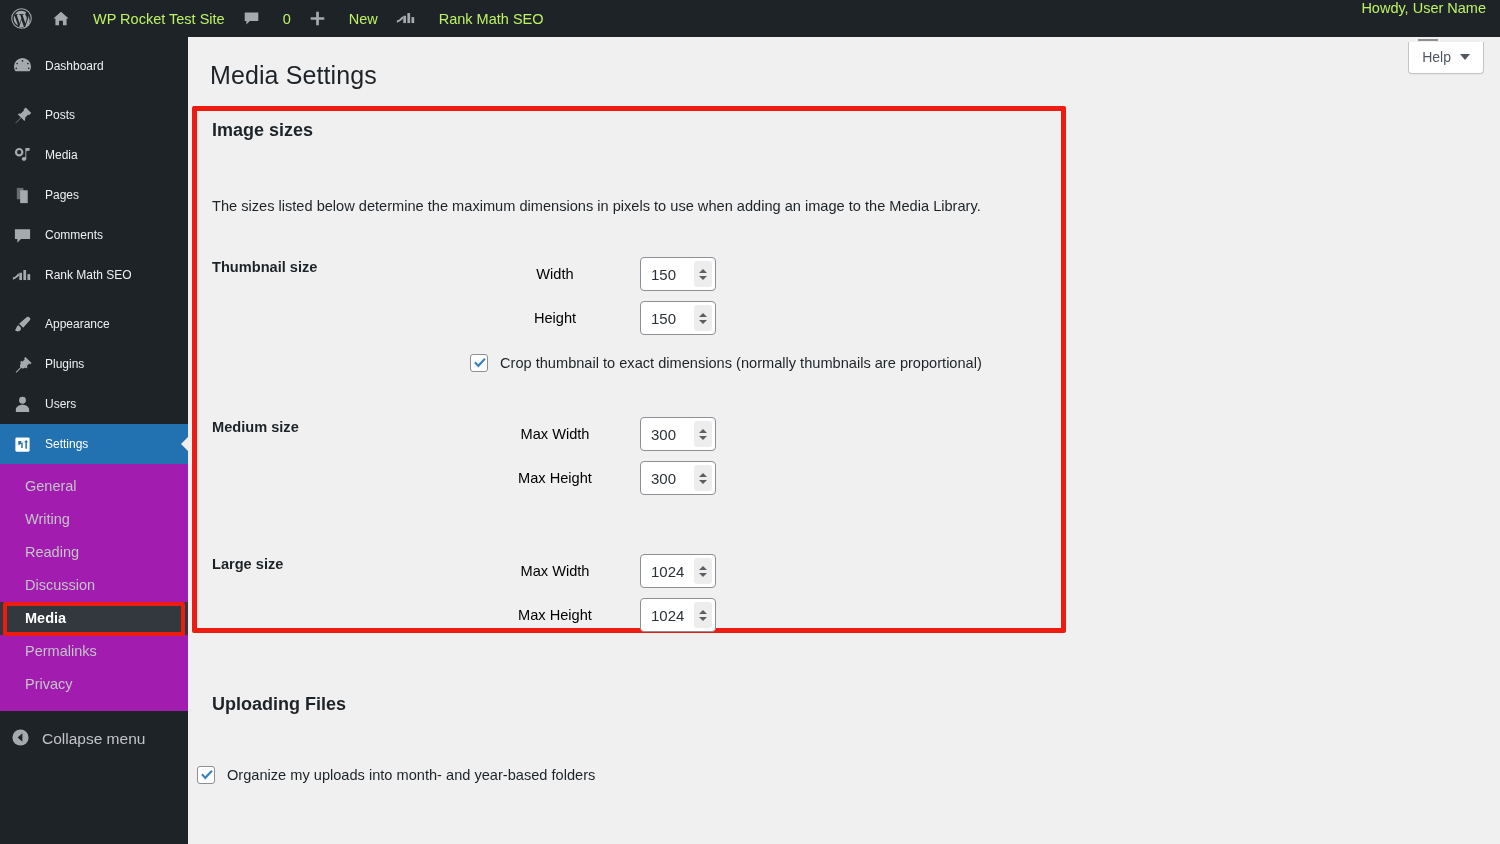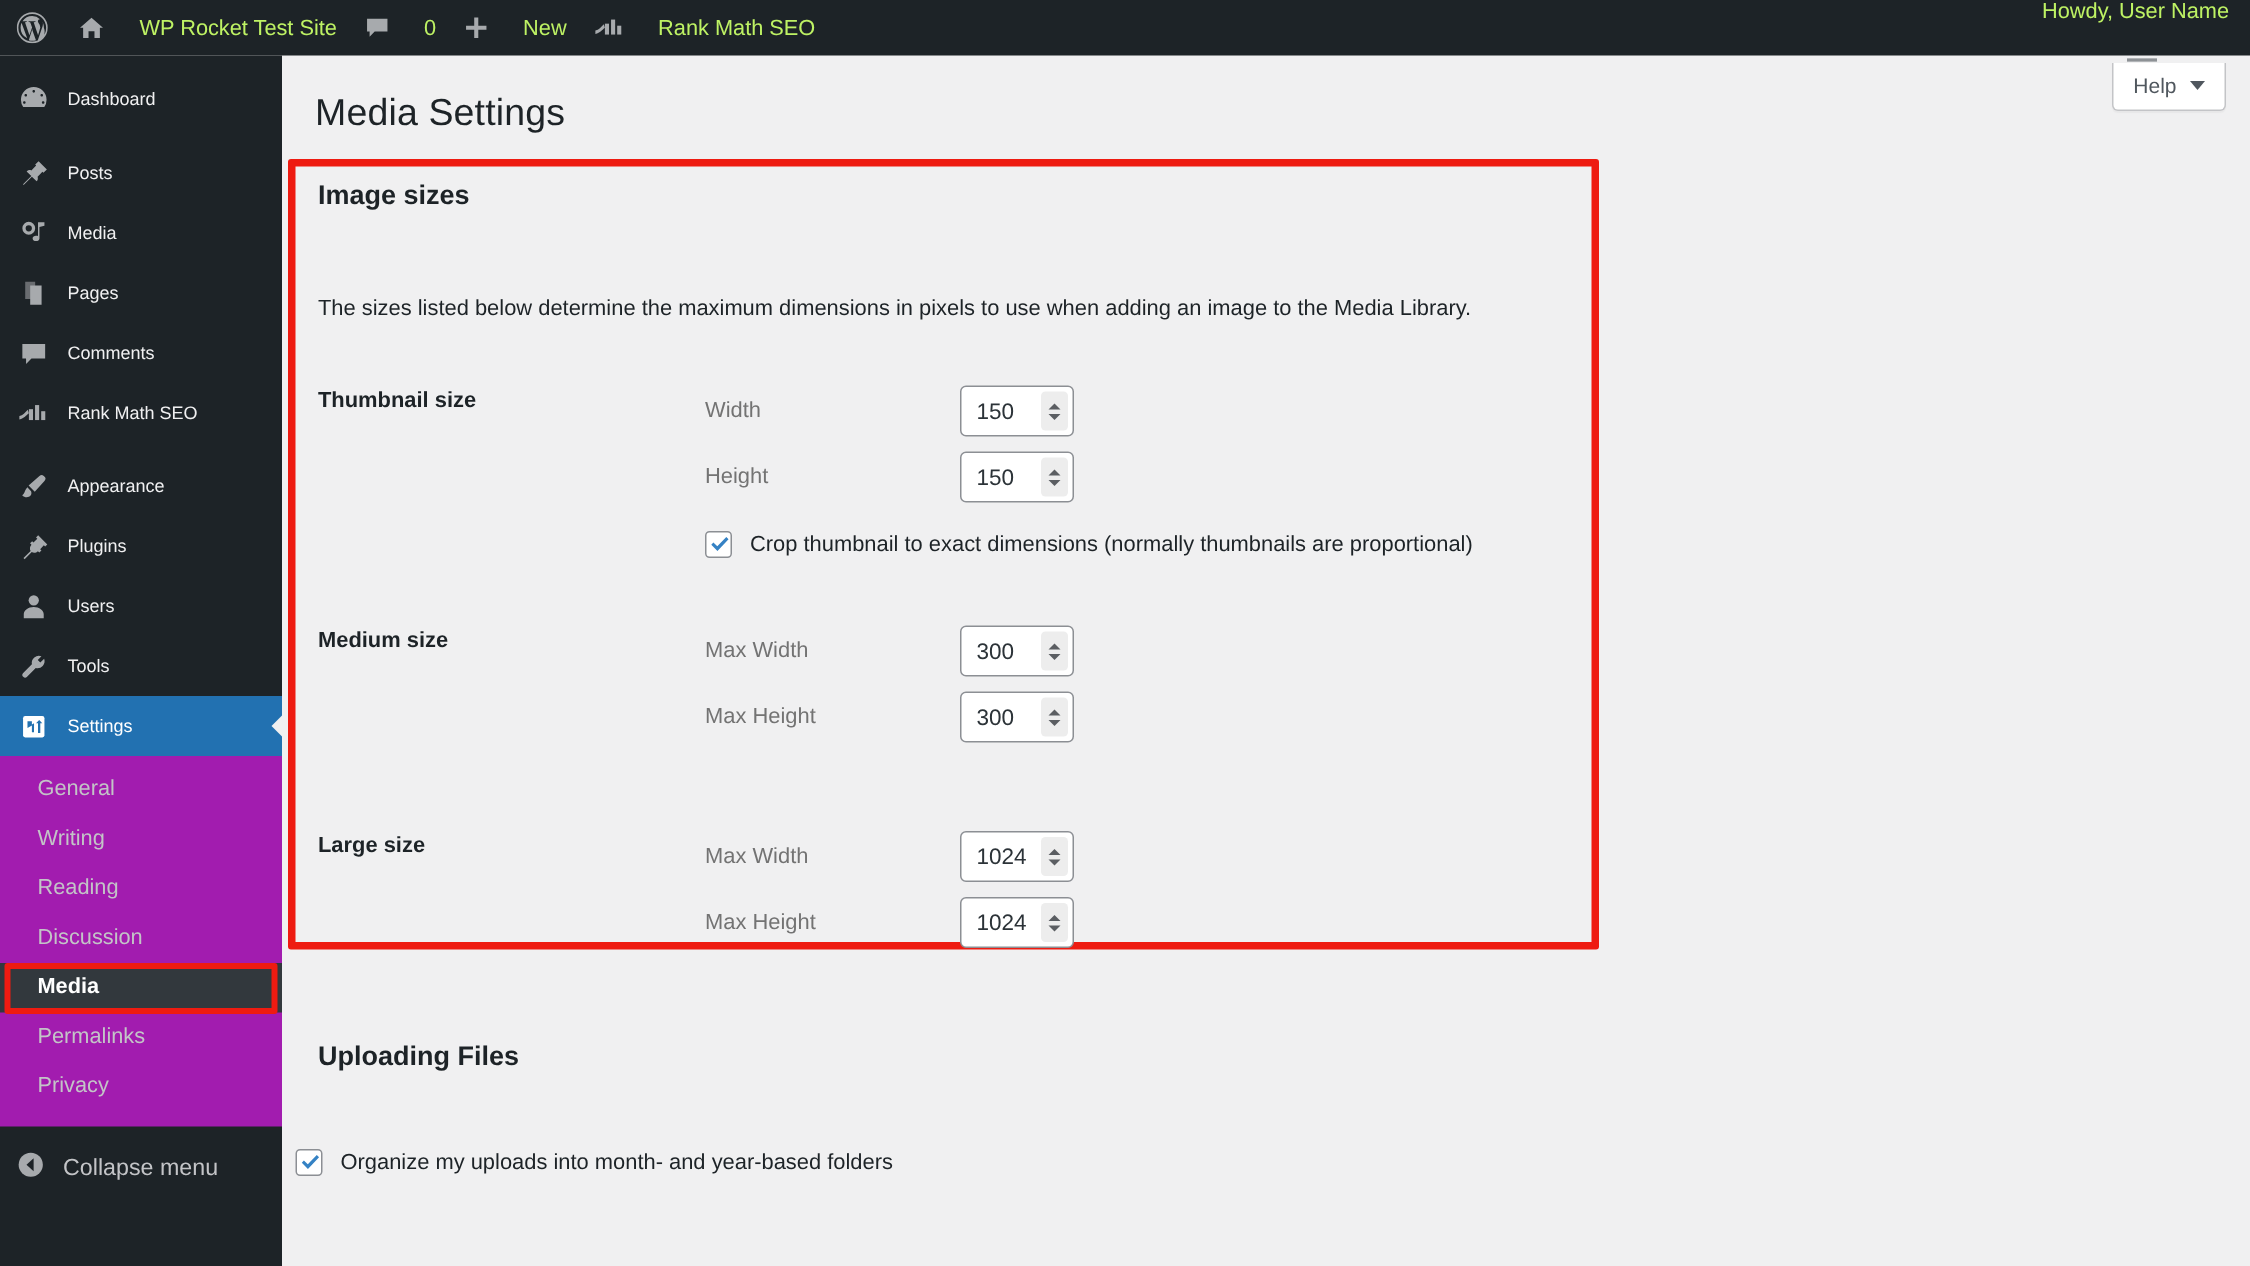--- a/index.html
+++ b/index.html
@@ -126,21 +126,21 @@
   
   #formtable { position: absolute; left: 24px; top: 209px; width: 840px; }
   .row { display: flex; align-items: flex-start; }
   .th {
     width: 258px; padding-top: 13px;
     font-size: 14.6px; font-weight: bold; color: #1d2327;
   }
   .td { flex: 1; padding-top: 6px; }
   .field-line { display: flex; align-items: center; height: 44px; }
   .field-label {
-    width: 170px; font-size: 14.6px; color: #737373;
+    width: 170px; font-size: 14.6px; color: #000000; text-align: center;
   }
   .num-input {
     width: 76px; height: 34px;
     background: #fff; border: 1px solid #8c8f94; border-radius: 4px;
     display: flex; align-items: center;
     box-shadow: 0 0 0 transparent;
   }
   .num-val {
     flex: 1; padding-left: 10px;
     font-size: 15px; color: #2c3338;
@@ -323,28 +323,20 @@
   <div class="menu-item">
     <span class="mi-ico">
       <svg width="19" height="19" viewBox="0 0 20 20" fill="#a7aaad">
         <circle cx="10" cy="5.5" r="3.6"></circle>
         <path d="M10 10.2c-3.9 0-7 2.3-7 5.1V18h14v-2.7c0-2.8-3.1-5.1-7-5.1z"></path>
       </svg>
     </span>
     <span>Users</span>
   </div>
 
-  <div class="menu-item">
-    <span class="mi-ico">
-      <svg width="19" height="19" viewBox="0 0 20 20" fill="#a7aaad">
-        <path d="M17.3 4.4 14.6 7l-1.8-1.8 2.6-2.6A5 5 0 0 0 8.7 8.2L2.6 14.3a1.9 1.9 0 1 0 2.7 2.7l6.1-6.1a5 5 0 0 0 5.9-6.5z"></path>
-      </svg>
-    </span>
-    <span>Tools</span>
-  </div>
 
   <div class="menu-item active">
     <span class="mi-ico">
       <svg width="19" height="19" viewBox="0 0 20 20" fill="#ffffff">
         <rect x="2.5" y="2.5" width="15" height="15" rx="1.5"></rect>
         <g fill="#2271b1">
           <path d="M5.6 6.2h3.1v2.3l1.5-.9v6.2H8.7V9.1L5.6 10.9z"></path>
           <path d="M13.8 5.2 16 7.6h-1.4v6.8h-1.6V7.6h-1.4z"></path>
         </g>
       </svg>

